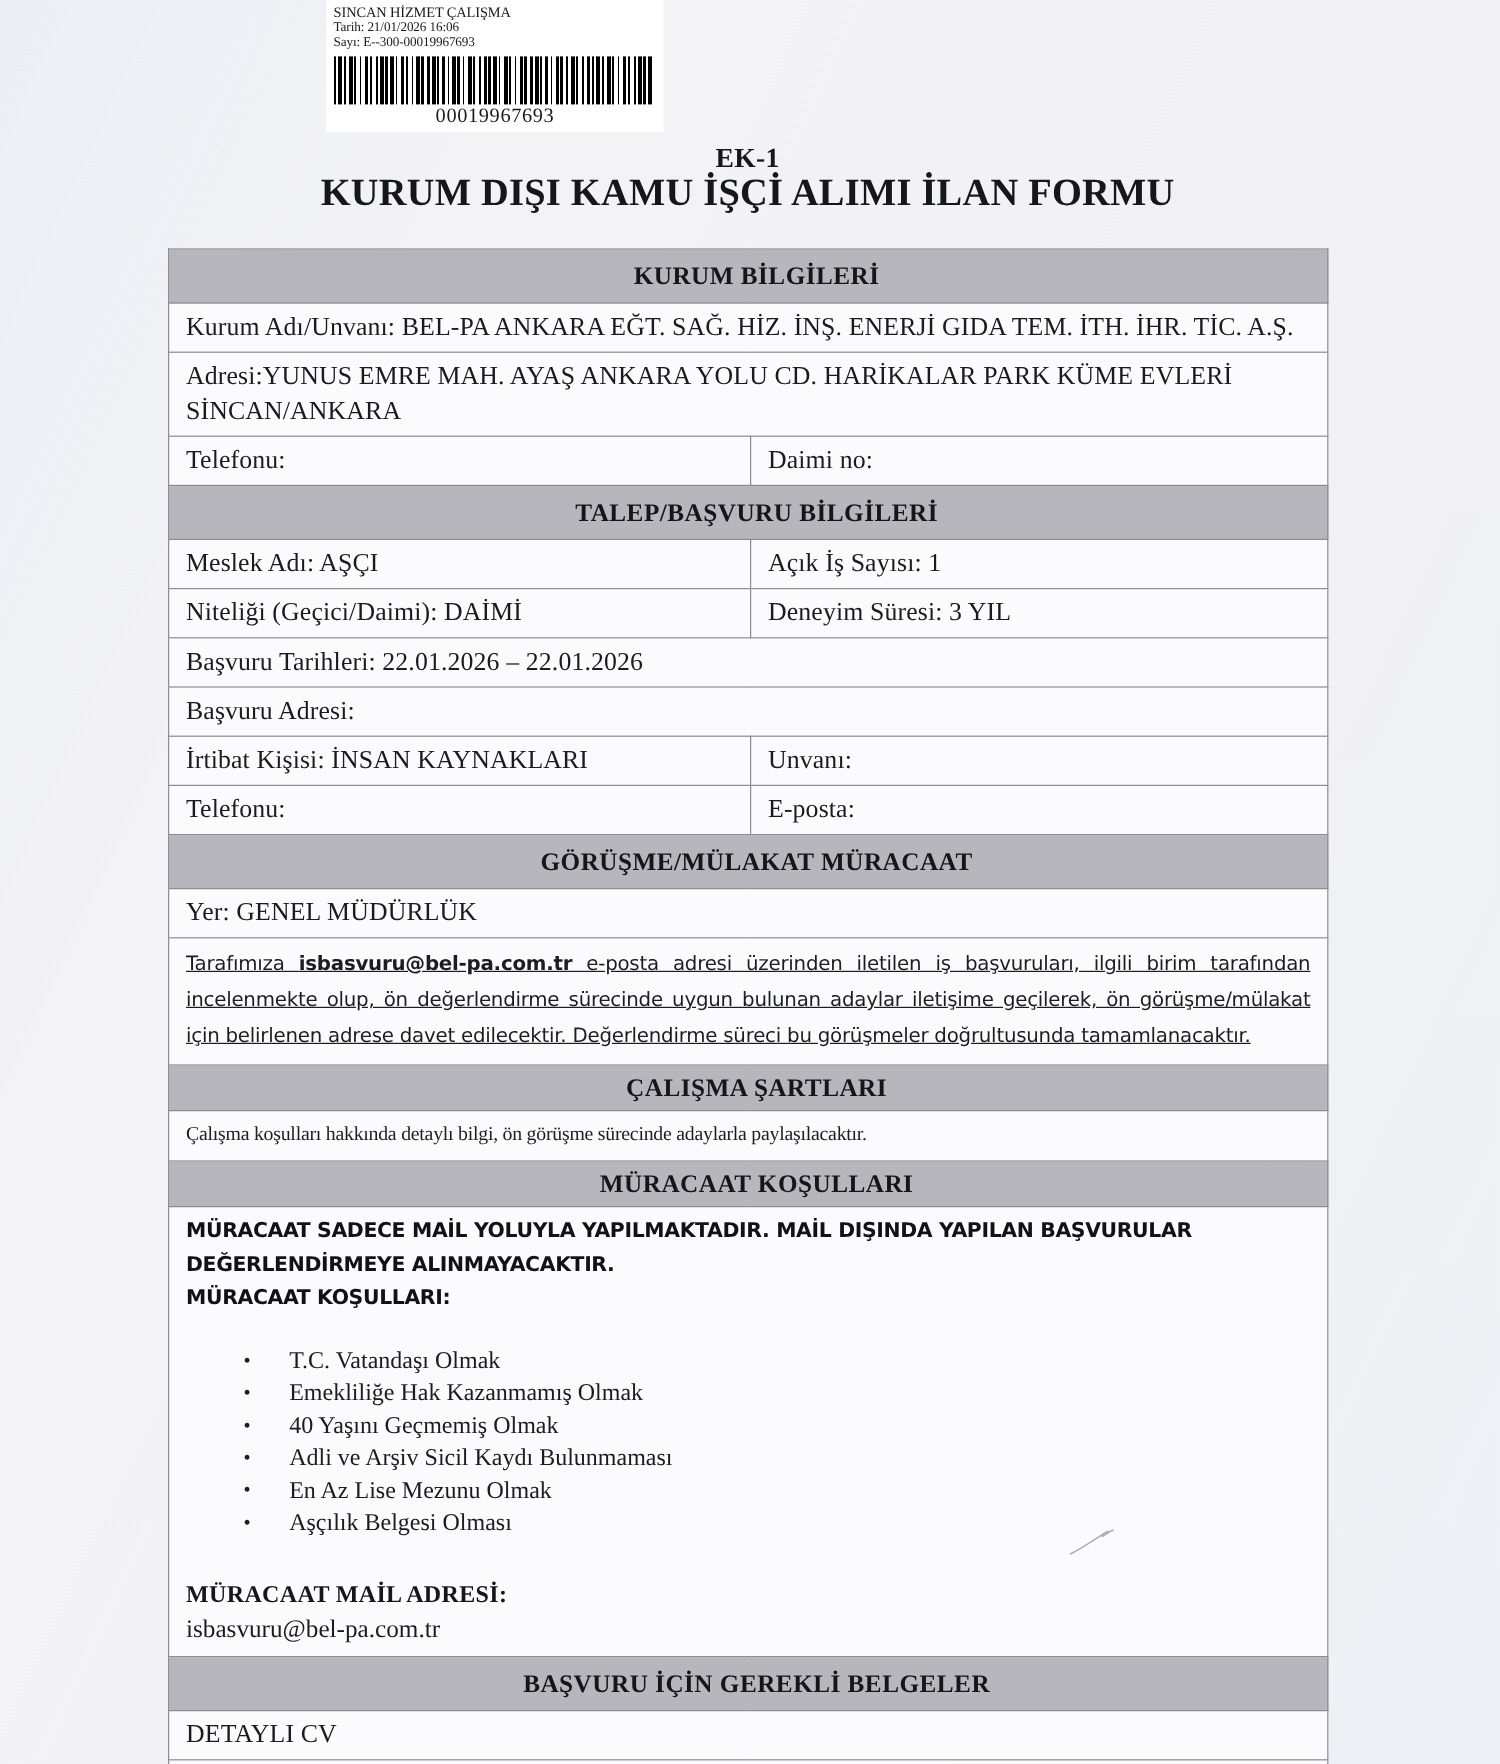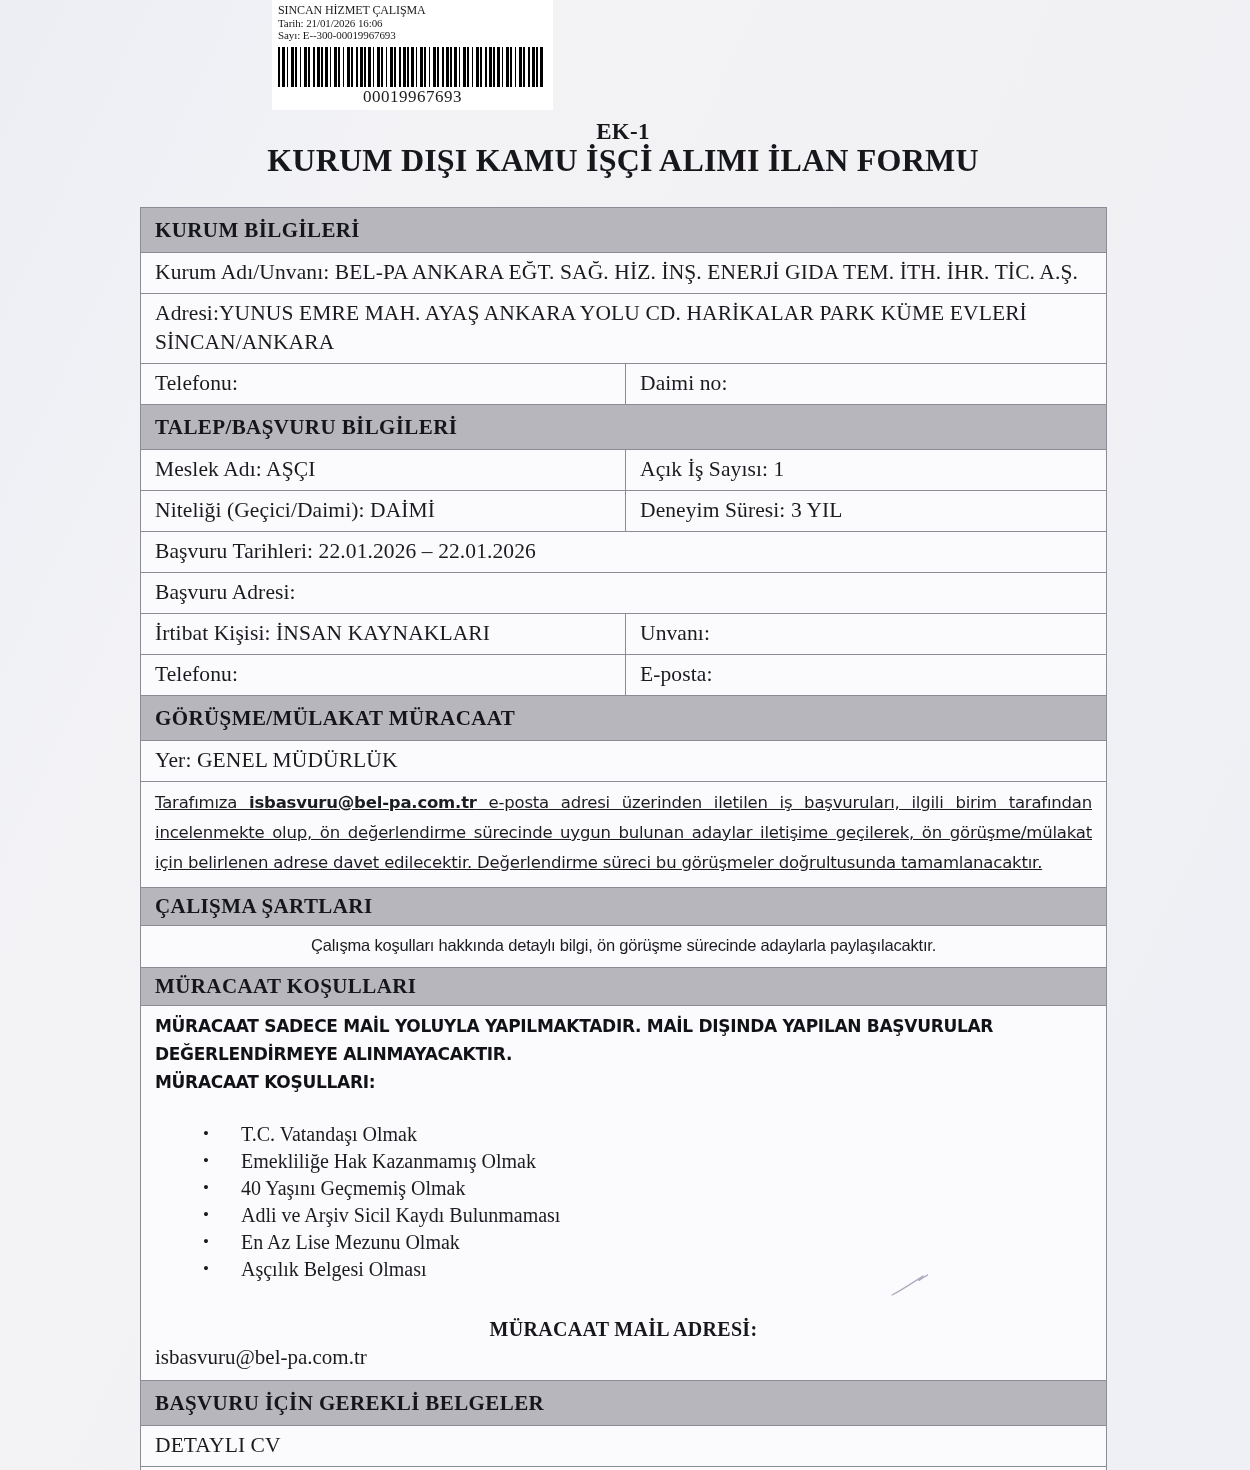--- a/index.html
+++ b/index.html
@@ -120,20 +120,21 @@
     vertical-align: middle !important;
   }
   .sect.short { height: 37px; }
   .sect-label {
     font-family: "Liberation Serif", "DejaVu Serif", serif;
     font-weight: bold;
     font-size: 21px;
     letter-spacing: 0.4px;
     color: #15161a;
     display: block;
+    text-align: center;
   }
 
   
   .cell {
     padding: 5px 8px 6px 14px !important;
   }
   .cell-text {
     font-family: "Liberation Serif", "DejaVu Serif", serif;
     font-size: 21.5px;
     line-height: 29px;
@@ -150,27 +151,26 @@
     line-height: 30px;
     text-align: justify;
     color: #1c1d21;
     display: block;
     letter-spacing: -0.2px;
     text-decoration: underline;
   }
   .para b { font-weight: bold; }
 
   .para-single {
-    font-family: Liberation Sans, sans-serif;
+    font-family: Liberation Serif, serif;
     font-size: 16.5px;
     line-height: 26px;
     color: #1c1d21;
     display: block;
     letter-spacing: -0.2px;
-    text-align: center;
   }
 
   
   .notice {
     font-family: "DejaVu Sans", "Liberation Sans", sans-serif;
     font-weight: bold;
     font-size: 17px;
     line-height: 28px;
     color: #111216;
     display: block;
@@ -205,21 +205,20 @@
     font-family: "Liberation Serif", "DejaVu Serif", serif;
     font-weight: bold;
     font-size: 20px;
     line-height: 27px;
     letter-spacing: 0.3px;
     font-variant: small-caps;
     text-transform: none;
     color: #16171b;
     display: block;
     margin-top: 34px;
-    text-align: center;
   }
   .mail-addr {
     font-family: "Liberation Serif", "DejaVu Serif", serif;
     font-size: 21px;
     line-height: 28px;
     color: #1a1b1f;
     display: block;
   }
 
   

